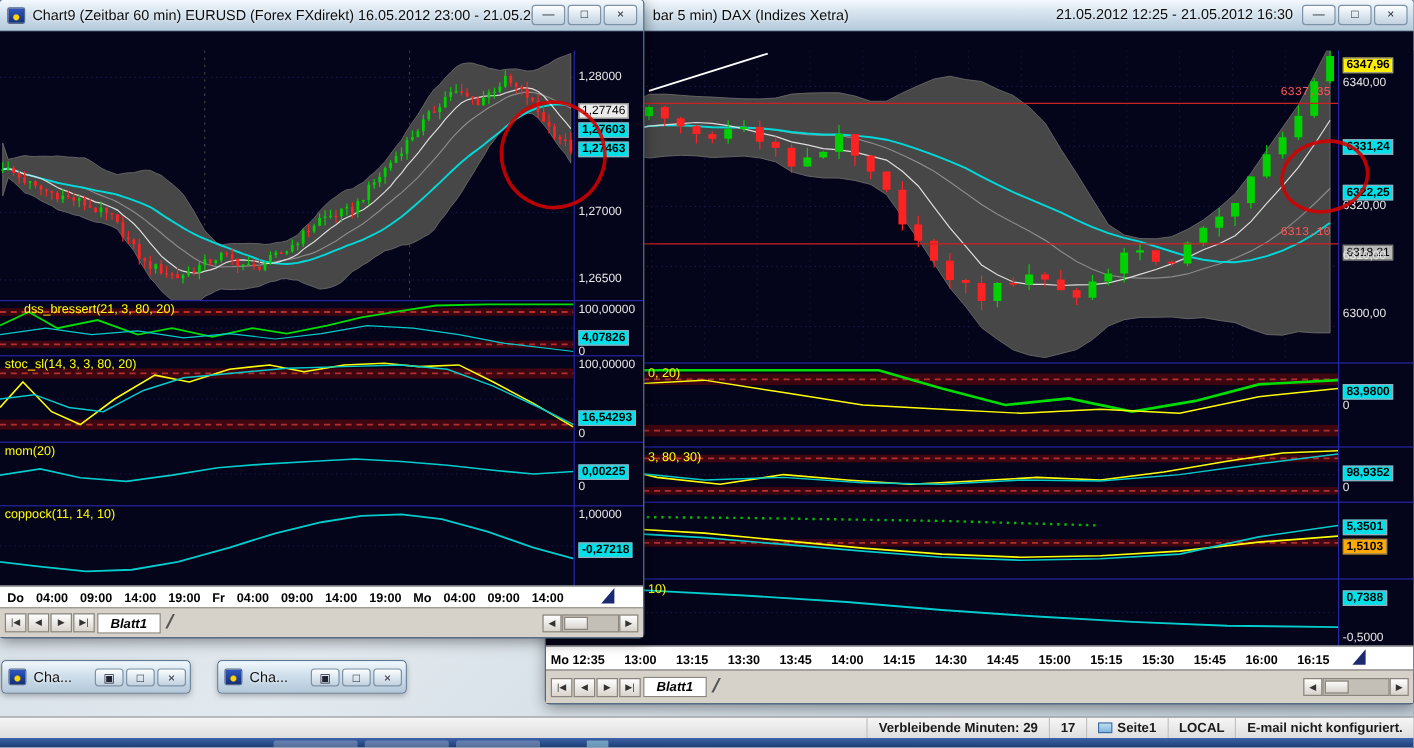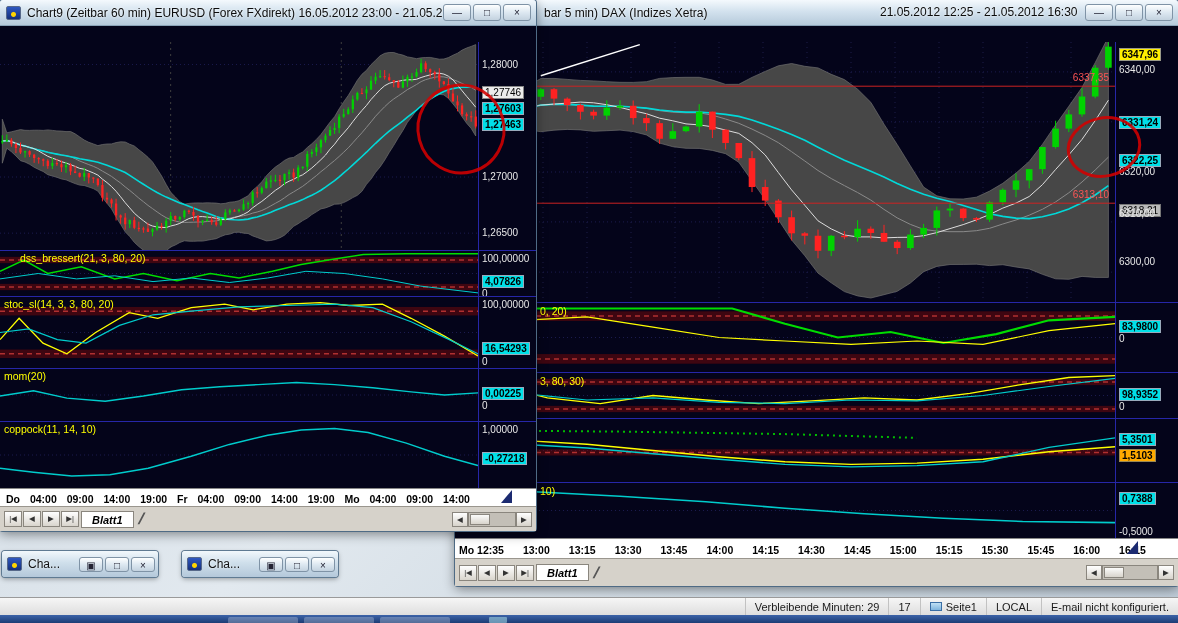--- a/index.html
+++ b/index.html
@@ -20,21 +20,21 @@
     background:linear-gradient(#feffff,#dde8f1 50%,#c3d2df); font-size:10px; line-height:15px; text-align:center; color:#223; }
   .client { position:absolute; left:0; right:0; background:#04041a; overflow:hidden; }
 
   
   .chdr { position:absolute; left:0; top:0; width:100%; height:16px; display:flex; align-items:center;
     background:#000038; border-bottom:1px solid #2626a8; font-size:11px; }
   .sym { color:#ffff66; margin-left:4px; white-space:nowrap; }
   .studies { color:#ffff00; margin-left:6px; white-space:nowrap; }
   .tf { color:#00ff00; margin-left:auto; white-space:nowrap; }
 
-  .plot { position:absolute; }
+  .plot { position:absolute;font-family:Liberation Mono, monospace; }
   .plot svg { display:block; }
   .sep { position:absolute; left:0; width:100%; height:1px; background:#2626a8; z-index:6; }
   .pl  { position:absolute; font-size:10.5px; color:#ffff00; z-index:7; white-space:nowrap; }
   .rlbl{ position:absolute; right:6px; color:#ff5555; font-size:10px; z-index:7; }
 
   
   .axiscol { position:absolute; background:#04041a; border-left:1px solid #2626a8; z-index:5; }
   .albl { position:absolute; left:3px; color:#e8e8e8; font-size:10px; white-space:nowrap; display:inline-block; }
   .boxcyan   { background:#00e0e8; color:#000; border:1px solid #9ab; padding:0 2px; font-weight:bold; }
   .boxwhite  { background:#ececec; color:#000; border:1px solid #888; padding:0 2px; }
@@ -71,21 +71,21 @@
   .mini { position:absolute; top:551px; width:156px; height:26px; border-radius:3px;
     box-shadow:0 0 0 1px #5f7democrat too; box-shadow:0 0 0 1px #5f7a92, 0 2px 5px rgba(0,0,0,.35);
     background:linear-gradient(#f2f8fc,#cfdfeb 45%,#b4c8da); display:flex; align-items:center; padding:0 3px 0 5px; z-index:30; }
   .mtitle { font-size:12px; color:#111; text-shadow:0 0 3px #fff; margin-right:auto; white-space:nowrap; overflow:hidden; }
   .mini .tbb { width:24px; height:15px; }
 
   
   .statusbar { position:absolute; left:0; top:597px; width:100%; height:18px;
     background:linear-gradient(#f6f6f6,#dedede); border-top:1px solid #9a9a9a;
     display:flex; justify-content:flex-end; align-items:center; font-size:11px; color:#1a1a1a; z-index:50; }
-  .scell { padding:0 9px; border-left:1px solid #c2c2c2; height:100%; display:flex; align-items:center; gap:4px; white-space:nowrap; }
+  .scell { padding:0 9px; border-left:1px solid #c2c2c2; height:100%; display:flex; align-items:center; gap:4px; white-space:nowrap;font-weight:bold; }
   .monicon { width:12px; height:9px; border:1px solid #3a6ea5; background:linear-gradient(#bfe0f5,#7fb4dd); display:inline-block; }
   .taskbar { position:absolute; left:0; top:615px; width:100%; height:8px;
     background:linear-gradient(#3c63a8,#1c3c74); z-index:50; display:flex; align-items:flex-end; }
   .tbitem { width:70px; height:6px; margin:0 3px; background:rgba(255,255,255,.25); border-radius:2px 2px 0 0; }
   .tbitem:first-child { margin-left:228px; }
   .tray { width:18px; height:6px; margin-left:36px; background:rgba(170,220,230,.55); border-radius:1px; }
 </style>
 </head>
 <body>
 
@@ -291,21 +291,21 @@
       <div class="albl boxcyan" style="top:278px">83,9800</div>
       <div class="albl" style="top:291px">0</div>
       <div class="albl boxcyan" style="top:346px">98,9352</div>
       <div class="albl" style="top:359px">0</div>
       <div class="albl boxcyan" style="top:391px">5,3501</div>
       <div class="albl boxorange" style="top:407px">1,5103</div>
       <div class="albl boxcyan" style="top:450px">0,7388</div>
       <div class="albl" style="top:484px">-0,5000</div>
     </div>
 
-    <div class="taxis" style="top:512px;height:20px;padding:3px 32px 0 4px">
+    <div class="taxis" style="top:512px;height:20px;padding:3px 70px 0 4px">
         <span class="tx">Mo 12:35</span>
         <span class="tx">13:00</span>
         <span class="tx">13:15</span>
         <span class="tx">13:30</span>
         <span class="tx">13:45</span>
         <span class="tx">14:00</span>
         <span class="tx">14:15</span>
         <span class="tx">14:30</span>
         <span class="tx">14:45</span>
         <span class="tx">15:00</span>

